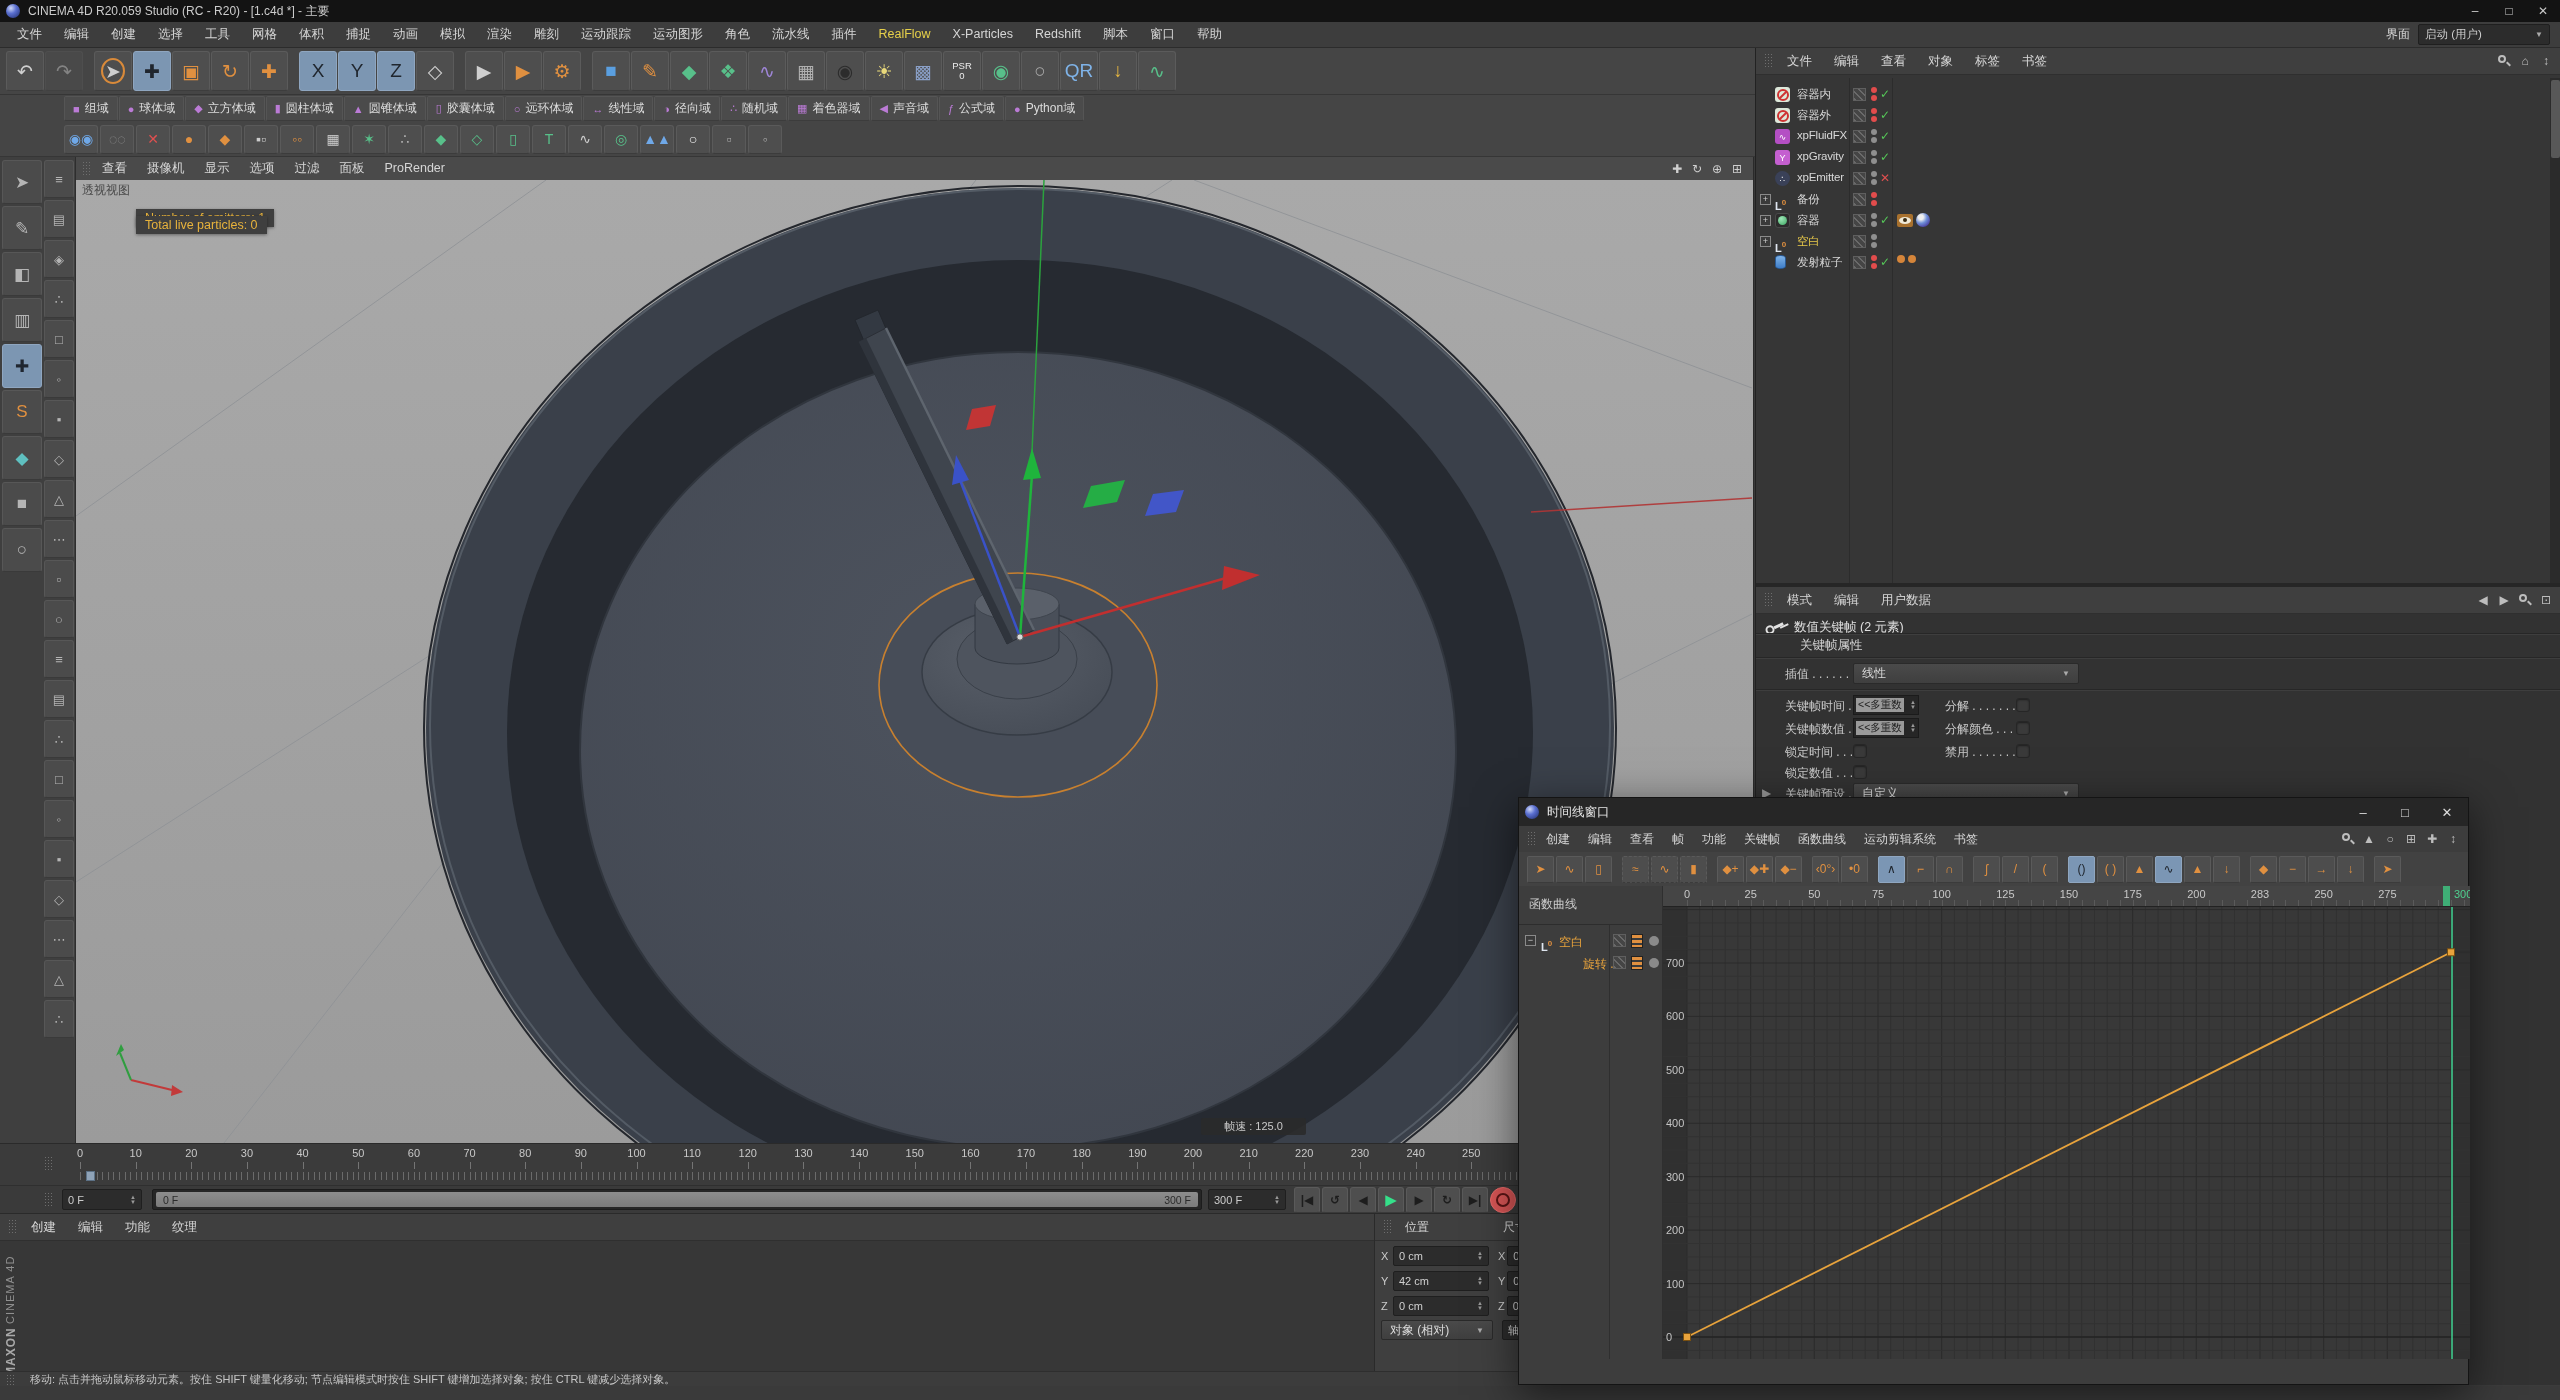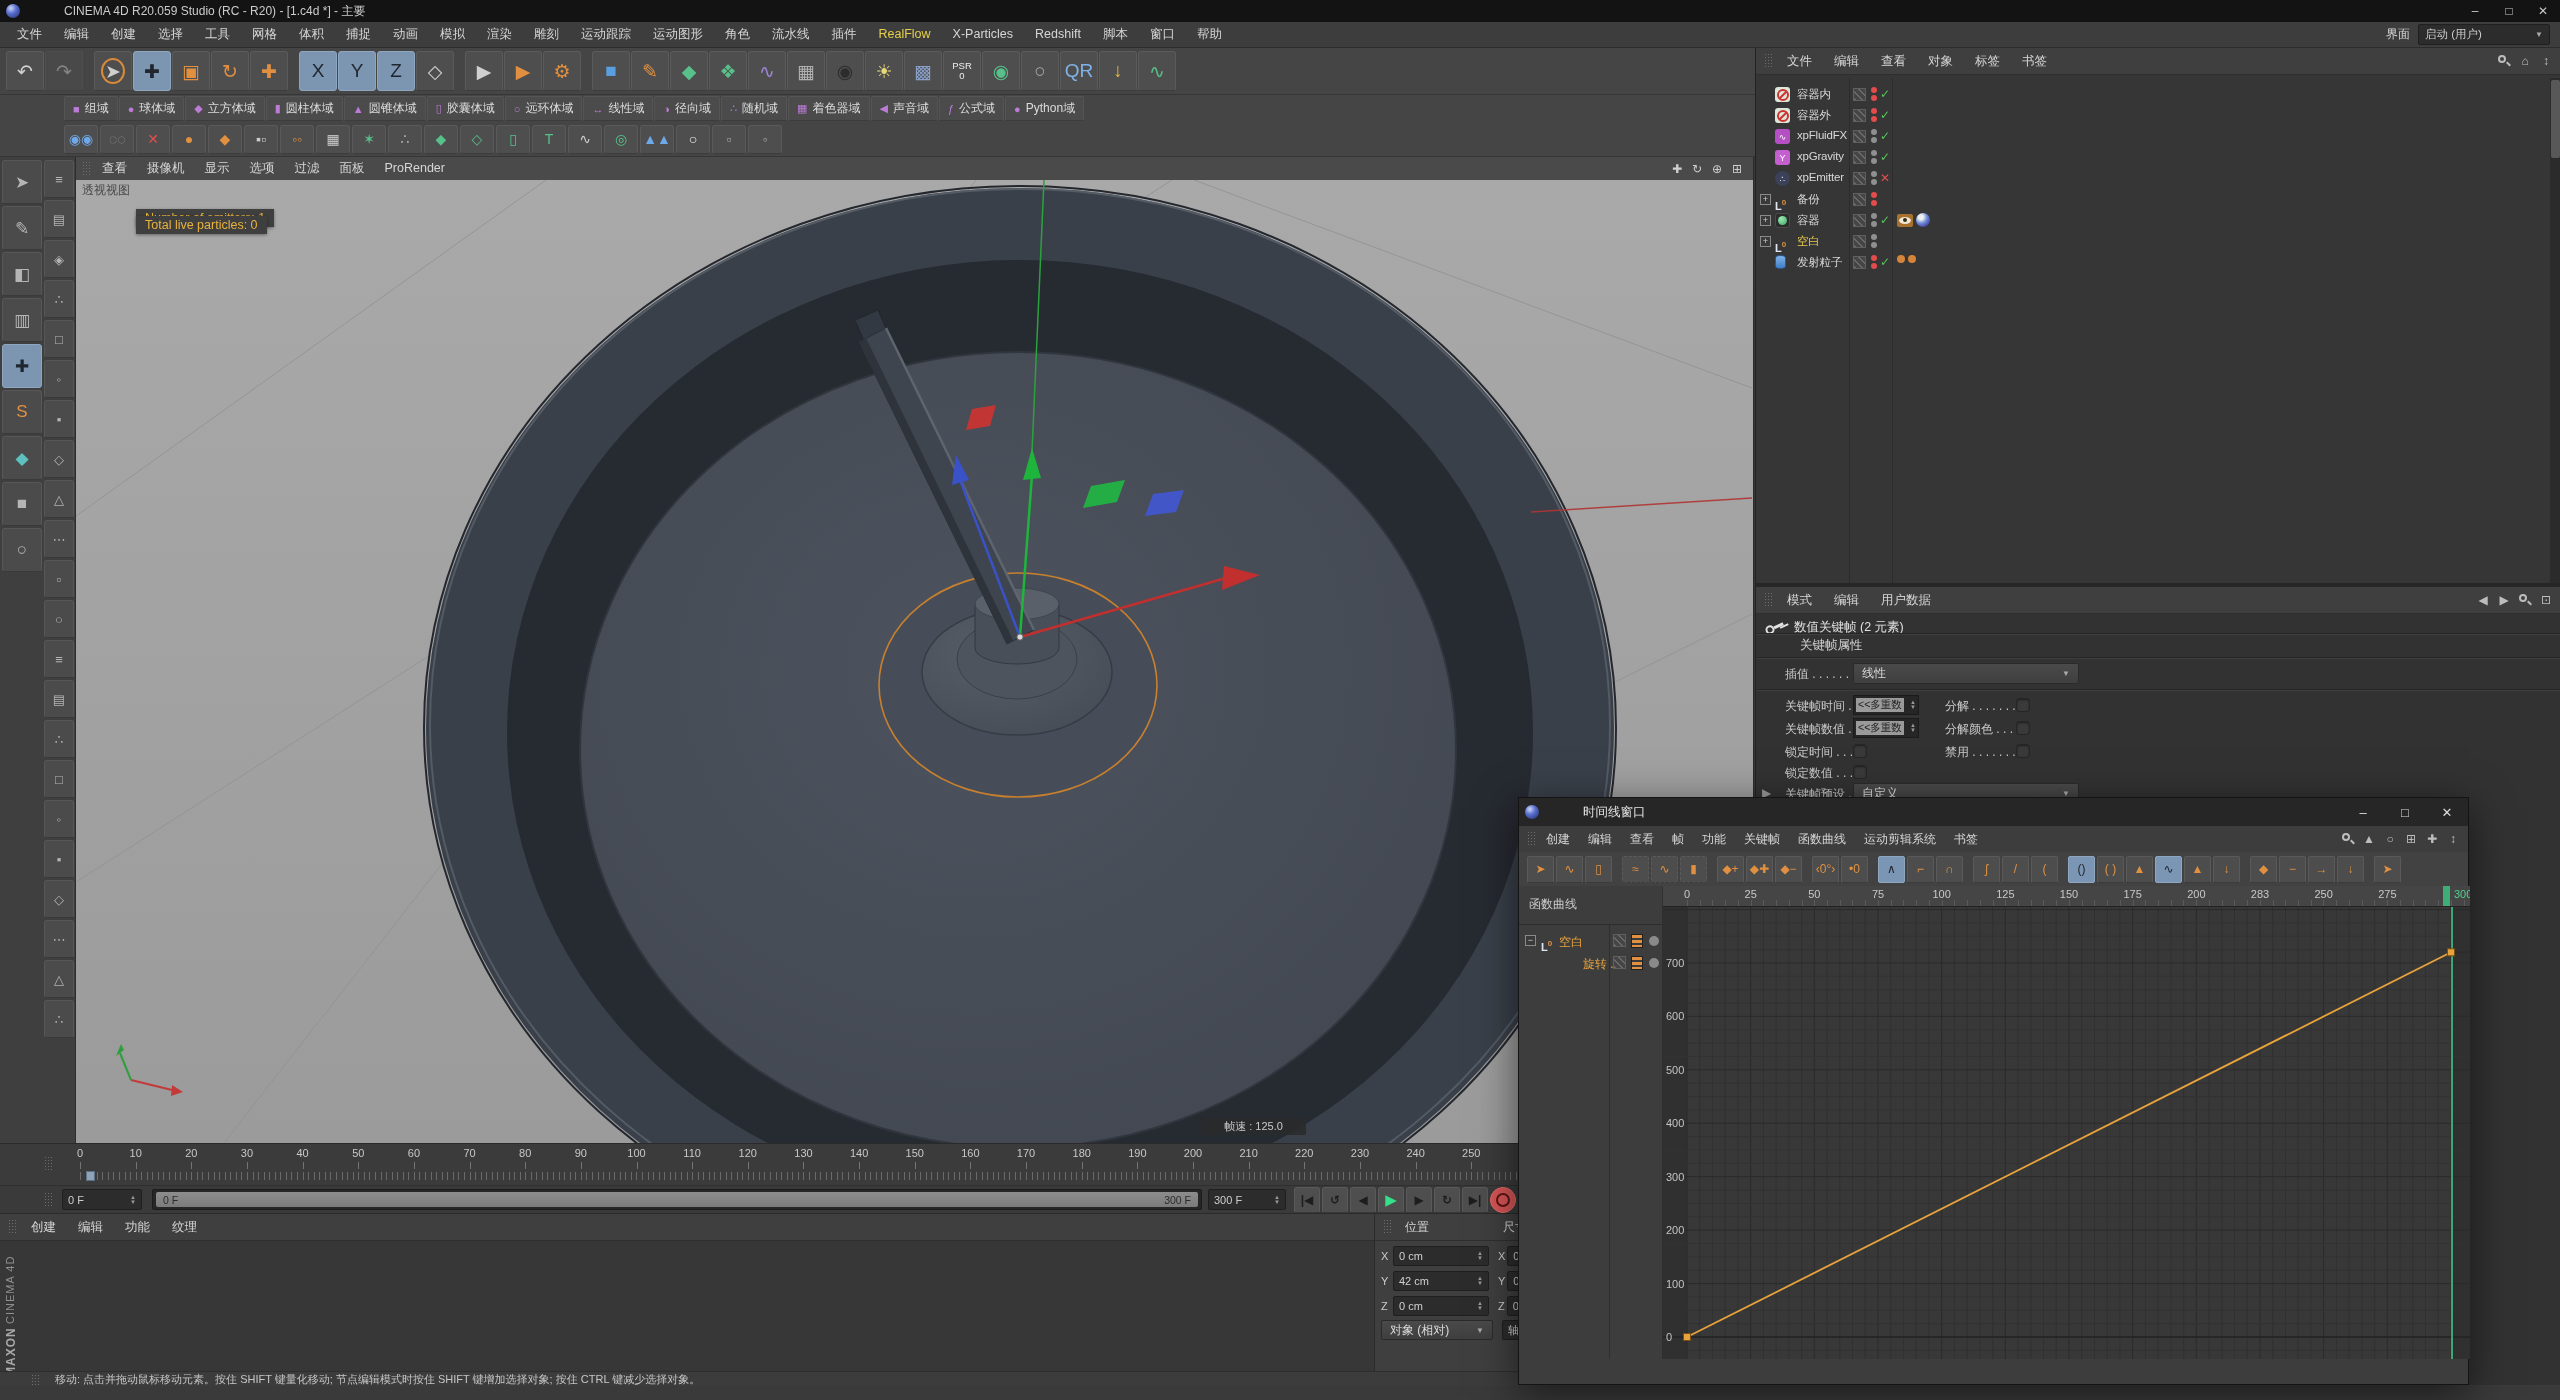--- a/index.html
+++ b/index.html
@@ -3,21 +3,21 @@
 <meta charset="utf-8">
 <style>
   html,body{margin:0;padding:0;background:#222;}
   #root{position:relative;width:2560px;height:1400px;background:#3a3a3a;overflow:hidden;
         font-family:"Liberation Sans","DejaVu Sans",sans-serif;color:#d4d4d4;font-size:12px;}
   .abs{position:absolute;}
   
   .titlebar{left:0;top:0;width:2560px;height:22px;background:#131313;display:flex;align-items:center;}
   .c4dball{width:14px;height:14px;border-radius:50%;margin:0 8px 0 6px;
            background:radial-gradient(circle at 35% 30%,#cdd6f4,#5a6fd0 40%,#1d2a66);}
-  .wtitle{font-size:12px;color:#cccccc;margin-left:36px;}
+  .wtitle{font-size:12px;color:#cccccc;}
   .wctrls{margin-left:auto;display:flex;}
   .wbtn{width:34px;height:22px;display:flex;align-items:center;justify-content:center;color:#c9c9c9;font-size:12px;}
   
   .menubar{left:0;top:22px;width:2560px;height:26px;background:#3d3d3d;border-bottom:1px solid #2c2c2c;
            display:flex;align-items:center;padding-left:6px;box-sizing:border-box;}
   .mi{padding:0 11px;line-height:25px;color:#d6d6d6;font-size:12.5px;white-space:nowrap;}
   .mi.hl{color:#e6d04a;}
   .mbright{margin-left:auto;display:flex;align-items:center;gap:8px;padding-right:10px;}
   .mbdrop{width:118px;height:19px;background:#2c2c2c;border:1px solid #1f1f1f;border-radius:2px;display:flex;
           align-items:center;justify-content:space-between;padding:0 6px;font-size:11.5px;color:#cfcfcf;}
@@ -94,21 +94,21 @@
   .vlogo{position:absolute;left:4px;bottom:8px;writing-mode:vertical-rl;transform:rotate(180deg);color:#909090;
          font-size:11px;letter-spacing:1px;display:flex;gap:3px;}
   .vlogo b{font-size:12px;color:#a8a8a8;}
   .coordp{left:1374px;top:1213px;width:381px;height:172px;background:#3f3f3f;border-top:1px solid #2a2a2a;
           border-left:1px solid #2a2a2a;box-sizing:border-box;overflow:hidden;}
   .crow{position:absolute;height:20px;display:flex;align-items:center;font-size:11px;color:#cccccc;}
   .cfield{height:20px;background:#2c2c2c;border:1px solid #1f1f1f;border-radius:2px;display:flex;align-items:center;
           padding:0 5px;font-size:11px;color:#d0d0d0;box-sizing:border-box;}
   
   .statusbar{left:0;top:1371px;width:2560px;height:15px;background:#3c3c3c;border-top:1px solid #2e2e2e;display:flex;
-             align-items:center;box-sizing:border-box;font-size:11px;color:#c6c6c6;padding-left:25px;}
+             align-items:center;box-sizing:border-box;font-size:11px;color:#c6c6c6;}
   
   .rpanel{left:1755px;top:48px;width:805px;height:1337px;background:#323232;border-left:1px solid #222;box-sizing:border-box;}
   .om{position:absolute;left:0;top:0;width:805px;height:535px;background:#363636;}
   .omlist{position:absolute;left:0;top:30px;right:12px;bottom:0;}
   .osep{position:absolute;top:0;bottom:0;width:1px;background:#2c2c2c;}
   .orow{position:absolute;left:0;right:0;height:21px;}
   .oexp{position:absolute;left:4px;top:5px;width:11px;height:11px;border:1px solid #8a8a8a;background:#3a3a3a;color:#cfcfcf;
         font-size:9px;line-height:9px;text-align:center;box-sizing:border-box;}
   .oicn{position:absolute;left:19px;top:3px;}
   .onm{position:absolute;left:41px;top:3px;font-size:11.5px;color:#d8d8d8;letter-spacing:-.2px;white-space:nowrap;}

